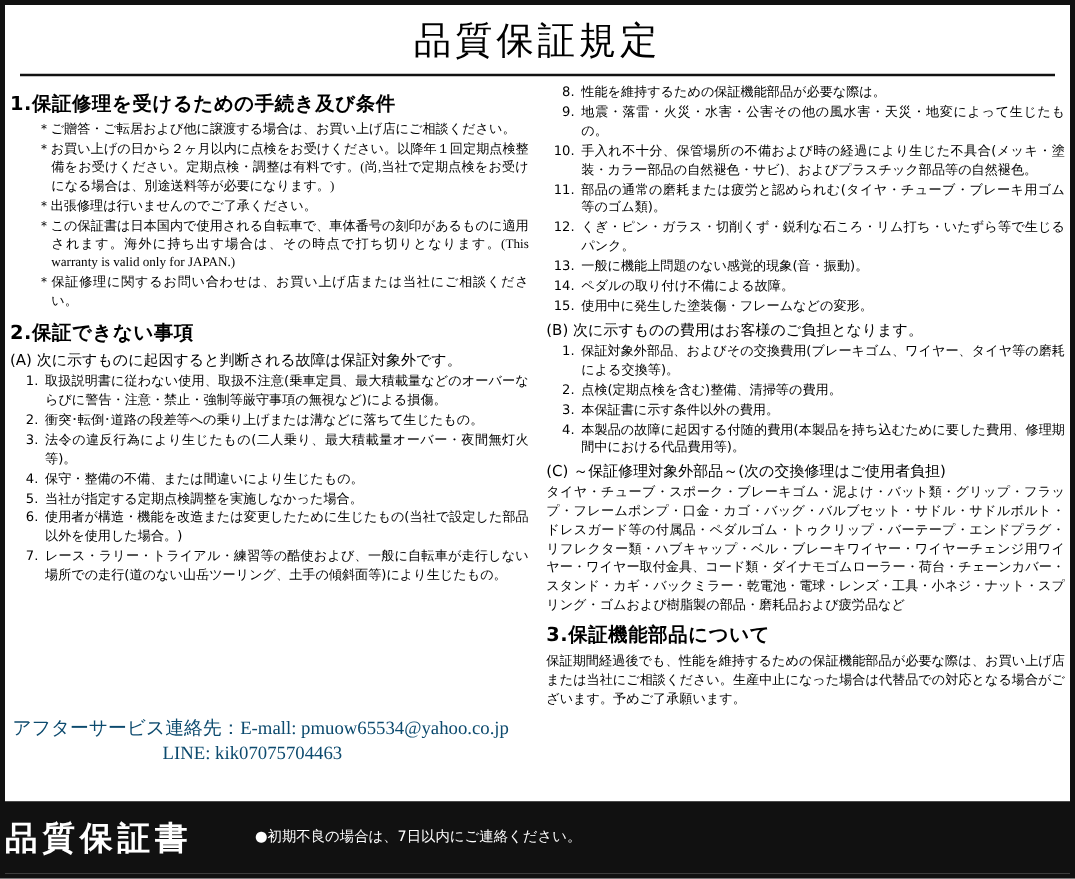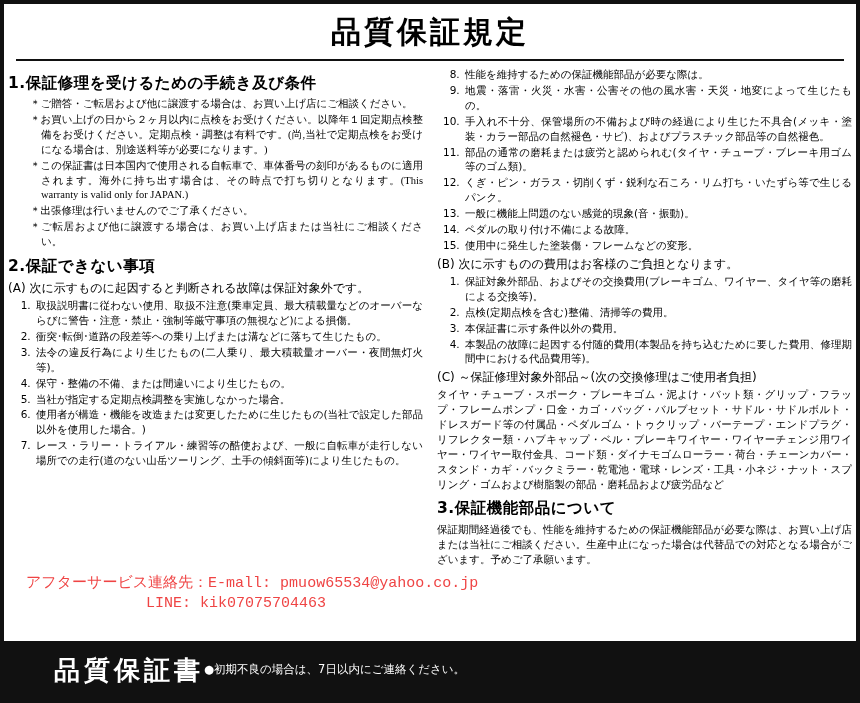--- a/index.html
+++ b/index.html
@@ -14,21 +14,21 @@
     position:relative;
     width:860px;height:703px;
     box-sizing:border-box;
     border:4px solid #111;
     background:#fff;
     padding:0;
   }
   .title{
     text-align:center;
     font-size:30px;
-    font-weight:bold;
+    font-weight:normal;
     letter-spacing:3px;
     padding:8px 0 4px 0;
     font-family:"DejaVu Serif","Liberation Serif",serif;
   }
   .rule{
     height:2px;background:#111;margin:2px 12px 6px 12px;
   }
   .cols{
     display:flex;
     gap:14px;
@@ -61,41 +61,41 @@
     list-style:none;
     margin:0;padding:0 0 0 22px;
     font-size:10.5px;line-height:1.42;font-family:Liberation Serif, serif;
   }
   ul.star > li{
     margin-bottom:1px;text-indent:-11px;padding-left:11px;text-align:justify;
   }
   .lead{font-size:12px;line-height:1.42;margin:3px 0 1px 0;}
   .contact{
     margin-top:6px;
-    padding:0 22px;
-    color:#ef4444;
-    font-family:Liberation Mono, monospace;
+    padding:0 6px;
+    color:#0c4a6e;
+    font-family:Liberation Serif, serif;
     font-size:15px;
     line-height:1.3;
   }
   .contact .line2{display:block;margin-left:120px;}
   .footer{
     position:absolute;
     left:0;bottom:0;
     width:852px;
     height:58px;
     background:#111;
     color:#fff;
     display:flex;
     align-items:center;
     box-sizing:border-box;
   }
   .footer .badge{
     width:200px;
-    text-align:right;
+    text-align:left;
     font-size:26px;
     font-weight:bold;
     letter-spacing:4px;
     font-family:Liberation Sans, sans-serif;
   }
   .footer .notes{
     font-size:11.5px;
     line-height:1.7;
   }
   .footer .notes div{white-space:nowrap;}
@@ -110,23 +110,23 @@
 
   <div class="cols">
 
     <div class="col">
 
       <h2 class="sec">1.保証修理を受けるための手続き及び条件</h2>
 
       <ul class="star">
         <li>＊ご贈答・ご転居および他に譲渡する場合は、お買い上げ店にご相談ください。</li>
         <li>＊お買い上げの日から２ヶ月以内に点検をお受けください。以降年１回定期点検整備をお受けください。定期点検・調整は有料です。(尚,当社で定期点検をお受けになる場合は、別途送料等が必要になります。)</li>
+        <li>＊出張修理は行いませんのでご了承ください。</li>
         <li>＊この保証書は日本国内で使用される自転車で、車体番号の刻印があるものに適用されます。海外に持ち出す場合は、その時点で打ち切りとなります。(This warranty is valid only for JAPAN.)</li>
-        <li>＊出張修理は行いませんのでご了承ください。</li>
-        <li>＊ご転居および他に譲渡する場合は、お買い上げ店または当社にご相談ください。</li>
+        <li>＊保証修理に関するお問い合わせは、お買い上げ店または当社にご相談ください。</li>
       </ul>
 
       <h2 class="sec">2.保証できない事項</h2>
       <p class="lead">(A) 次に示すものに起因すると判断される故障は保証対象外です。</p>
 
       <ol class="num">
         <li>取扱説明書に従わない使用、取扱不注意(乗車定員、最大積載量などのオーバーならびに警告・注意・禁止・強制等厳守事項の無視など)による損傷。</li>
         <li>衝突･転倒･道路の段差等への乗り上げまたは溝などに落ちて生じたもの。</li>
         <li>法令の違反行為により生じたもの(二人乗り、最大積載量オーバー・夜間無灯火等)。</li>
         <li>保守・整備の不備、または間違いにより生じたもの。</li>

